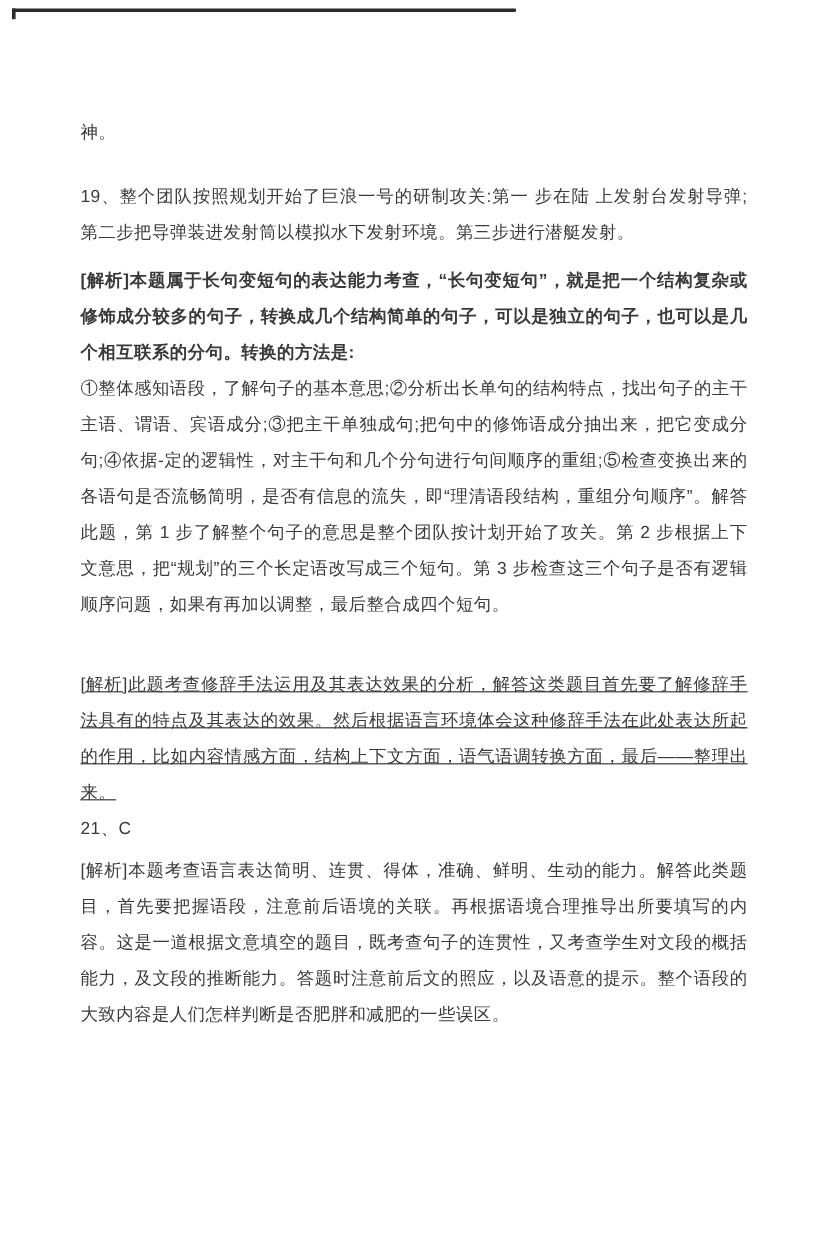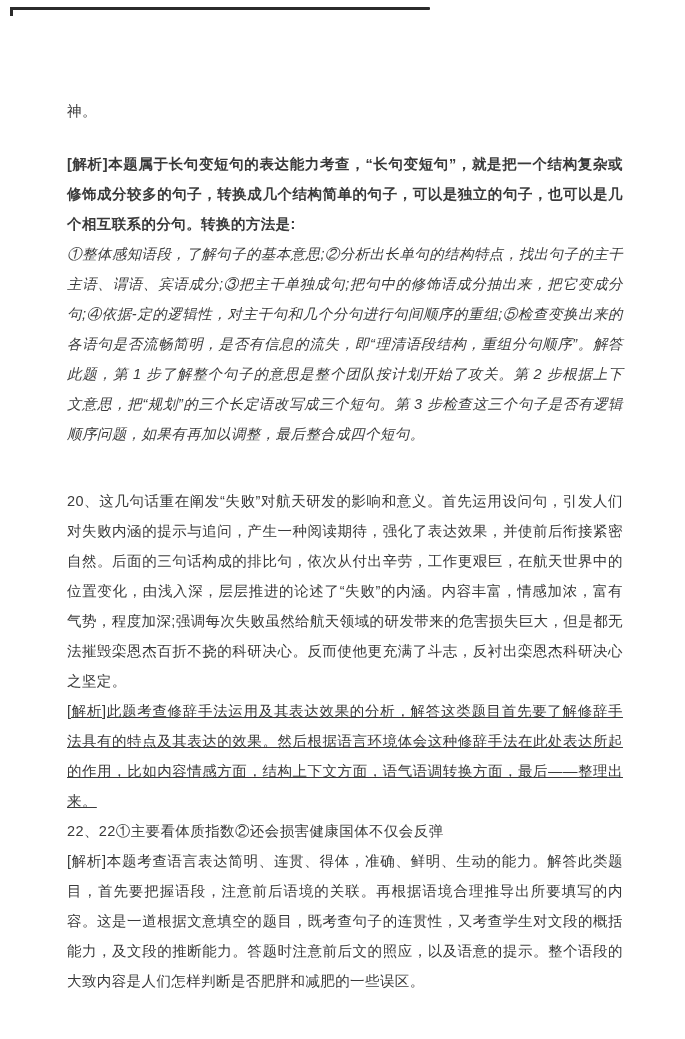--- a/index.html
+++ b/index.html
@@ -48,46 +48,46 @@
     letter-spacing: 0.4px;
     text-align: justify;
   }
   .para {
     margin: 0;
     word-break: break-all;
   }
   .para.tail        { margin-bottom: 23px; }
   .para.q19         { margin-bottom: 10px; }
   .para.a19-intro   { margin-bottom: 0; font-weight: bold; }
-  .para.a19-steps   { margin-bottom: 37px; font-style: italic; }
+  .para.a19-steps   { margin-bottom: 37px; }
   .para.q20         { margin-bottom: 0; }
   .para.a20         { margin-bottom: 0; text-decoration: underline; }
   .para.q21         { margin-bottom: 5px; }
   .para.q22         { margin-bottom: 0; }
   .para.a22         { margin-bottom: 6px; }
 </style>
 </head>
 <body>
 
 <div class="page">
 
   <div class="scan-line"></div>
 
   <div class="content">
     <p class="para tail">神。</p>
 
+    <p class="para q19">19、整个团队按照规划开始了巨浪一号的研制攻关:第一 步在陆 上发射台发射导弹;第二步把导弹装进发射筒以模拟水下发射环境。第三步进行潜艇发射。</p>
 
     <p class="para a19-intro">[解析]本题属于长句变短句的表达能力考查，“长句变短句”，就是把一个结构复杂或修饰成分较多的句子，转换成几个结构简单的句子，可以是独立的句子，也可以是几个相互联系的分句。转换的方法是:</p>
 
     <p class="para a19-steps">①整体感知语段，了解句子的基本意思;②分析出长单句的结构特点，找出句子的主干主语、谓语、宾语成分;③把主干单独成句;把句中的修饰语成分抽出来，把它变成分句;④依据-定的逻辑性，对主干句和几个分句进行句间顺序的重组;⑤检查变换出来的各语句是否流畅简明，是否有信息的流失，即“理清语段结构，重组分句顺序”。解答此题，第 1 步了解整个句子的意思是整个团队按计划开始了攻关。第 2 步根据上下文意思，把“规划”的三个长定语改写成三个短句。第 3 步检查这三个句子是否有逻辑顺序问题，如果有再加以调整，最后整合成四个短句。</p>
 
-    <p class="para q20">20、这几句话重在阐发“失败”对航天研发的影响和意义。首先运用设问句，引发人们对失败内涵的提示与追问，产生一种阅读期待，强化了表达效果，并使前后衔接紧密自然。后面的三句话构成的排比句，依次从付出辛劳，工作更艰巨，在航天世界中的位置变化，由浅入深，层层推进的论述了“失败”的内涵。内容丰富，情感加浓，富有气势，程度加深;强调每次失败虽然给航天领域的研发带来的危害损失巨大，但是都无法摧毁栾恩杰百折不挠的科研决心。反而使他更充满了斗志，反衬出栾恩杰科研决心之坚定。</p>
 
     <p class="para a20">[解析]此题考查修辞手法运用及其表达效果的分析，解答这类题目首先要了解修辞手法具有的特点及其表达的效果。然后根据语言环境体会这种修辞手法在此处表达所起的作用，比如内容情感方面，结构上下文方面，语气语调转换方面，最后——整理出来。</p>
 
+    <p class="para q21">21、C</p>
 
-    <p class="para q22">22、22①主要看体质指数②还会损害健康国体不仅会反弹</p>
 
     <p class="para a22">[解析]本题考查语言表达简明、连贯、得体，准确、鲜明、生动的能力。解答此类题目，首先要把握语段，注意前后语境的关联。再根据语境合理推导出所要填写的内容。这是一道根据文意填空的题目，既考查句子的连贯性，又考查学生对文段的概括能力，及文段的推断能力。答题时注意前后文的照应，以及语意的提示。整个语段的大致内容是人们怎样判断是否肥胖和减肥的一些误区。</p>
 
   </div>
 
 </div>
 
 </body></html>

